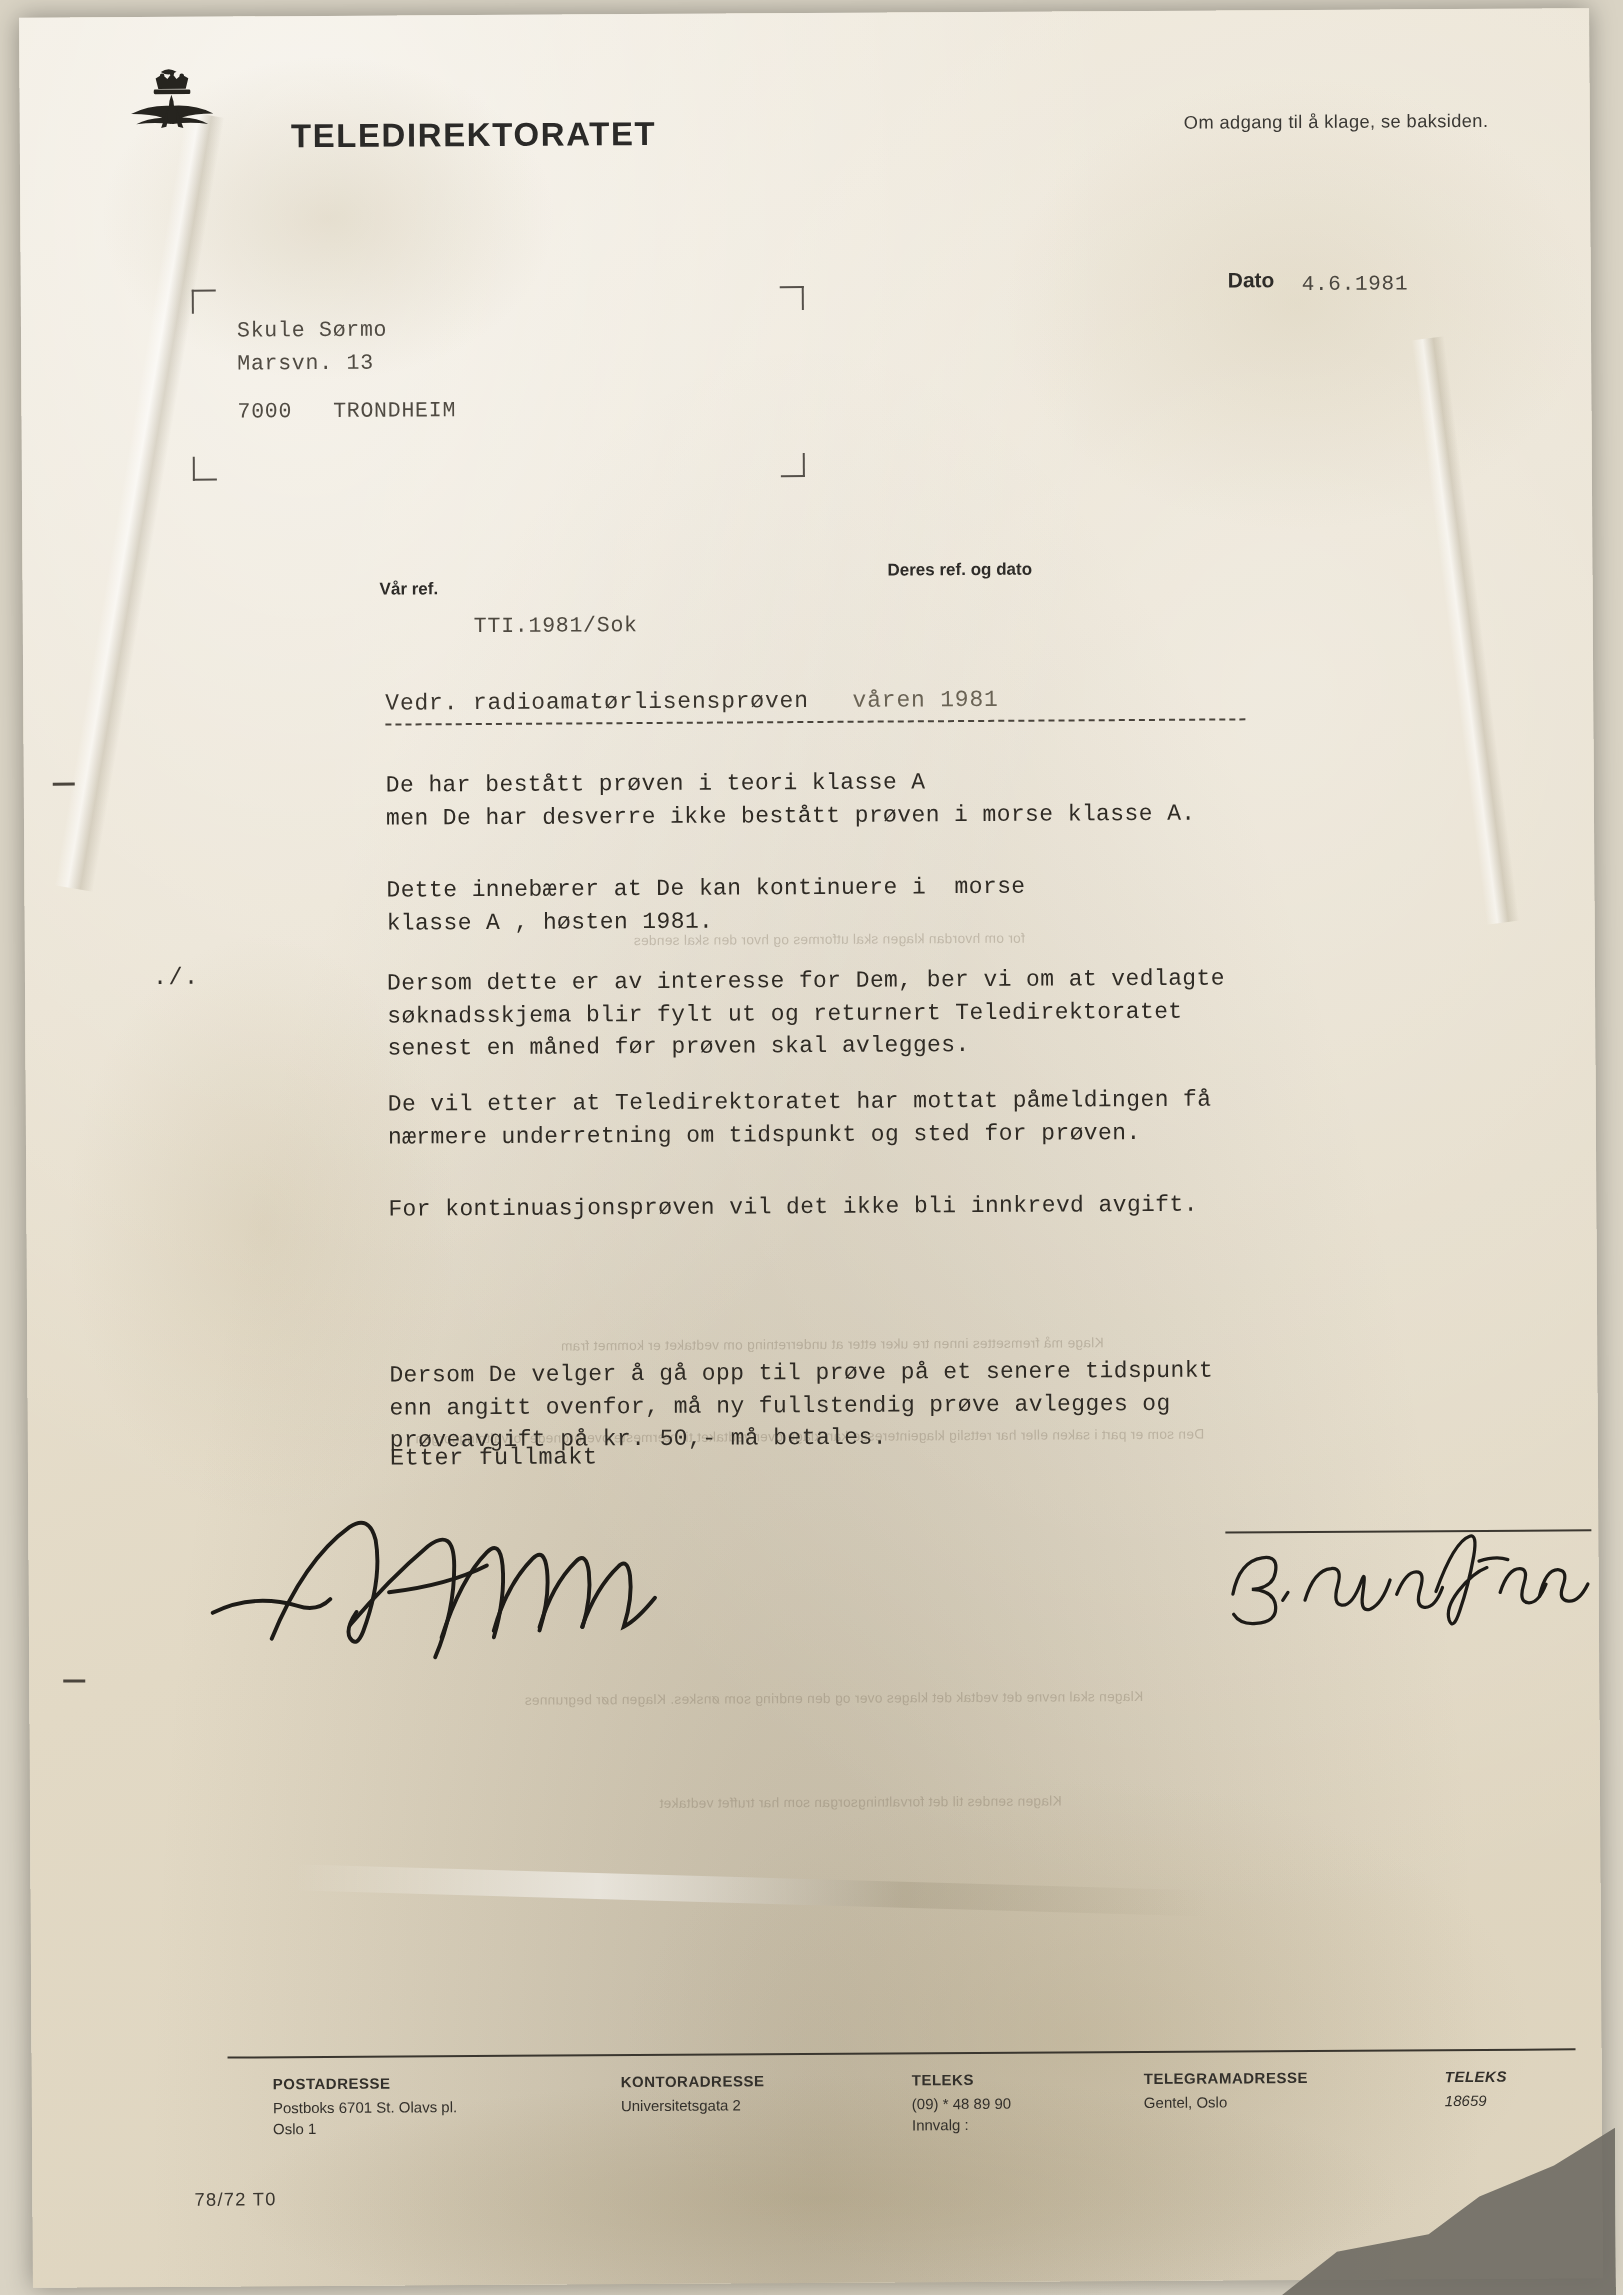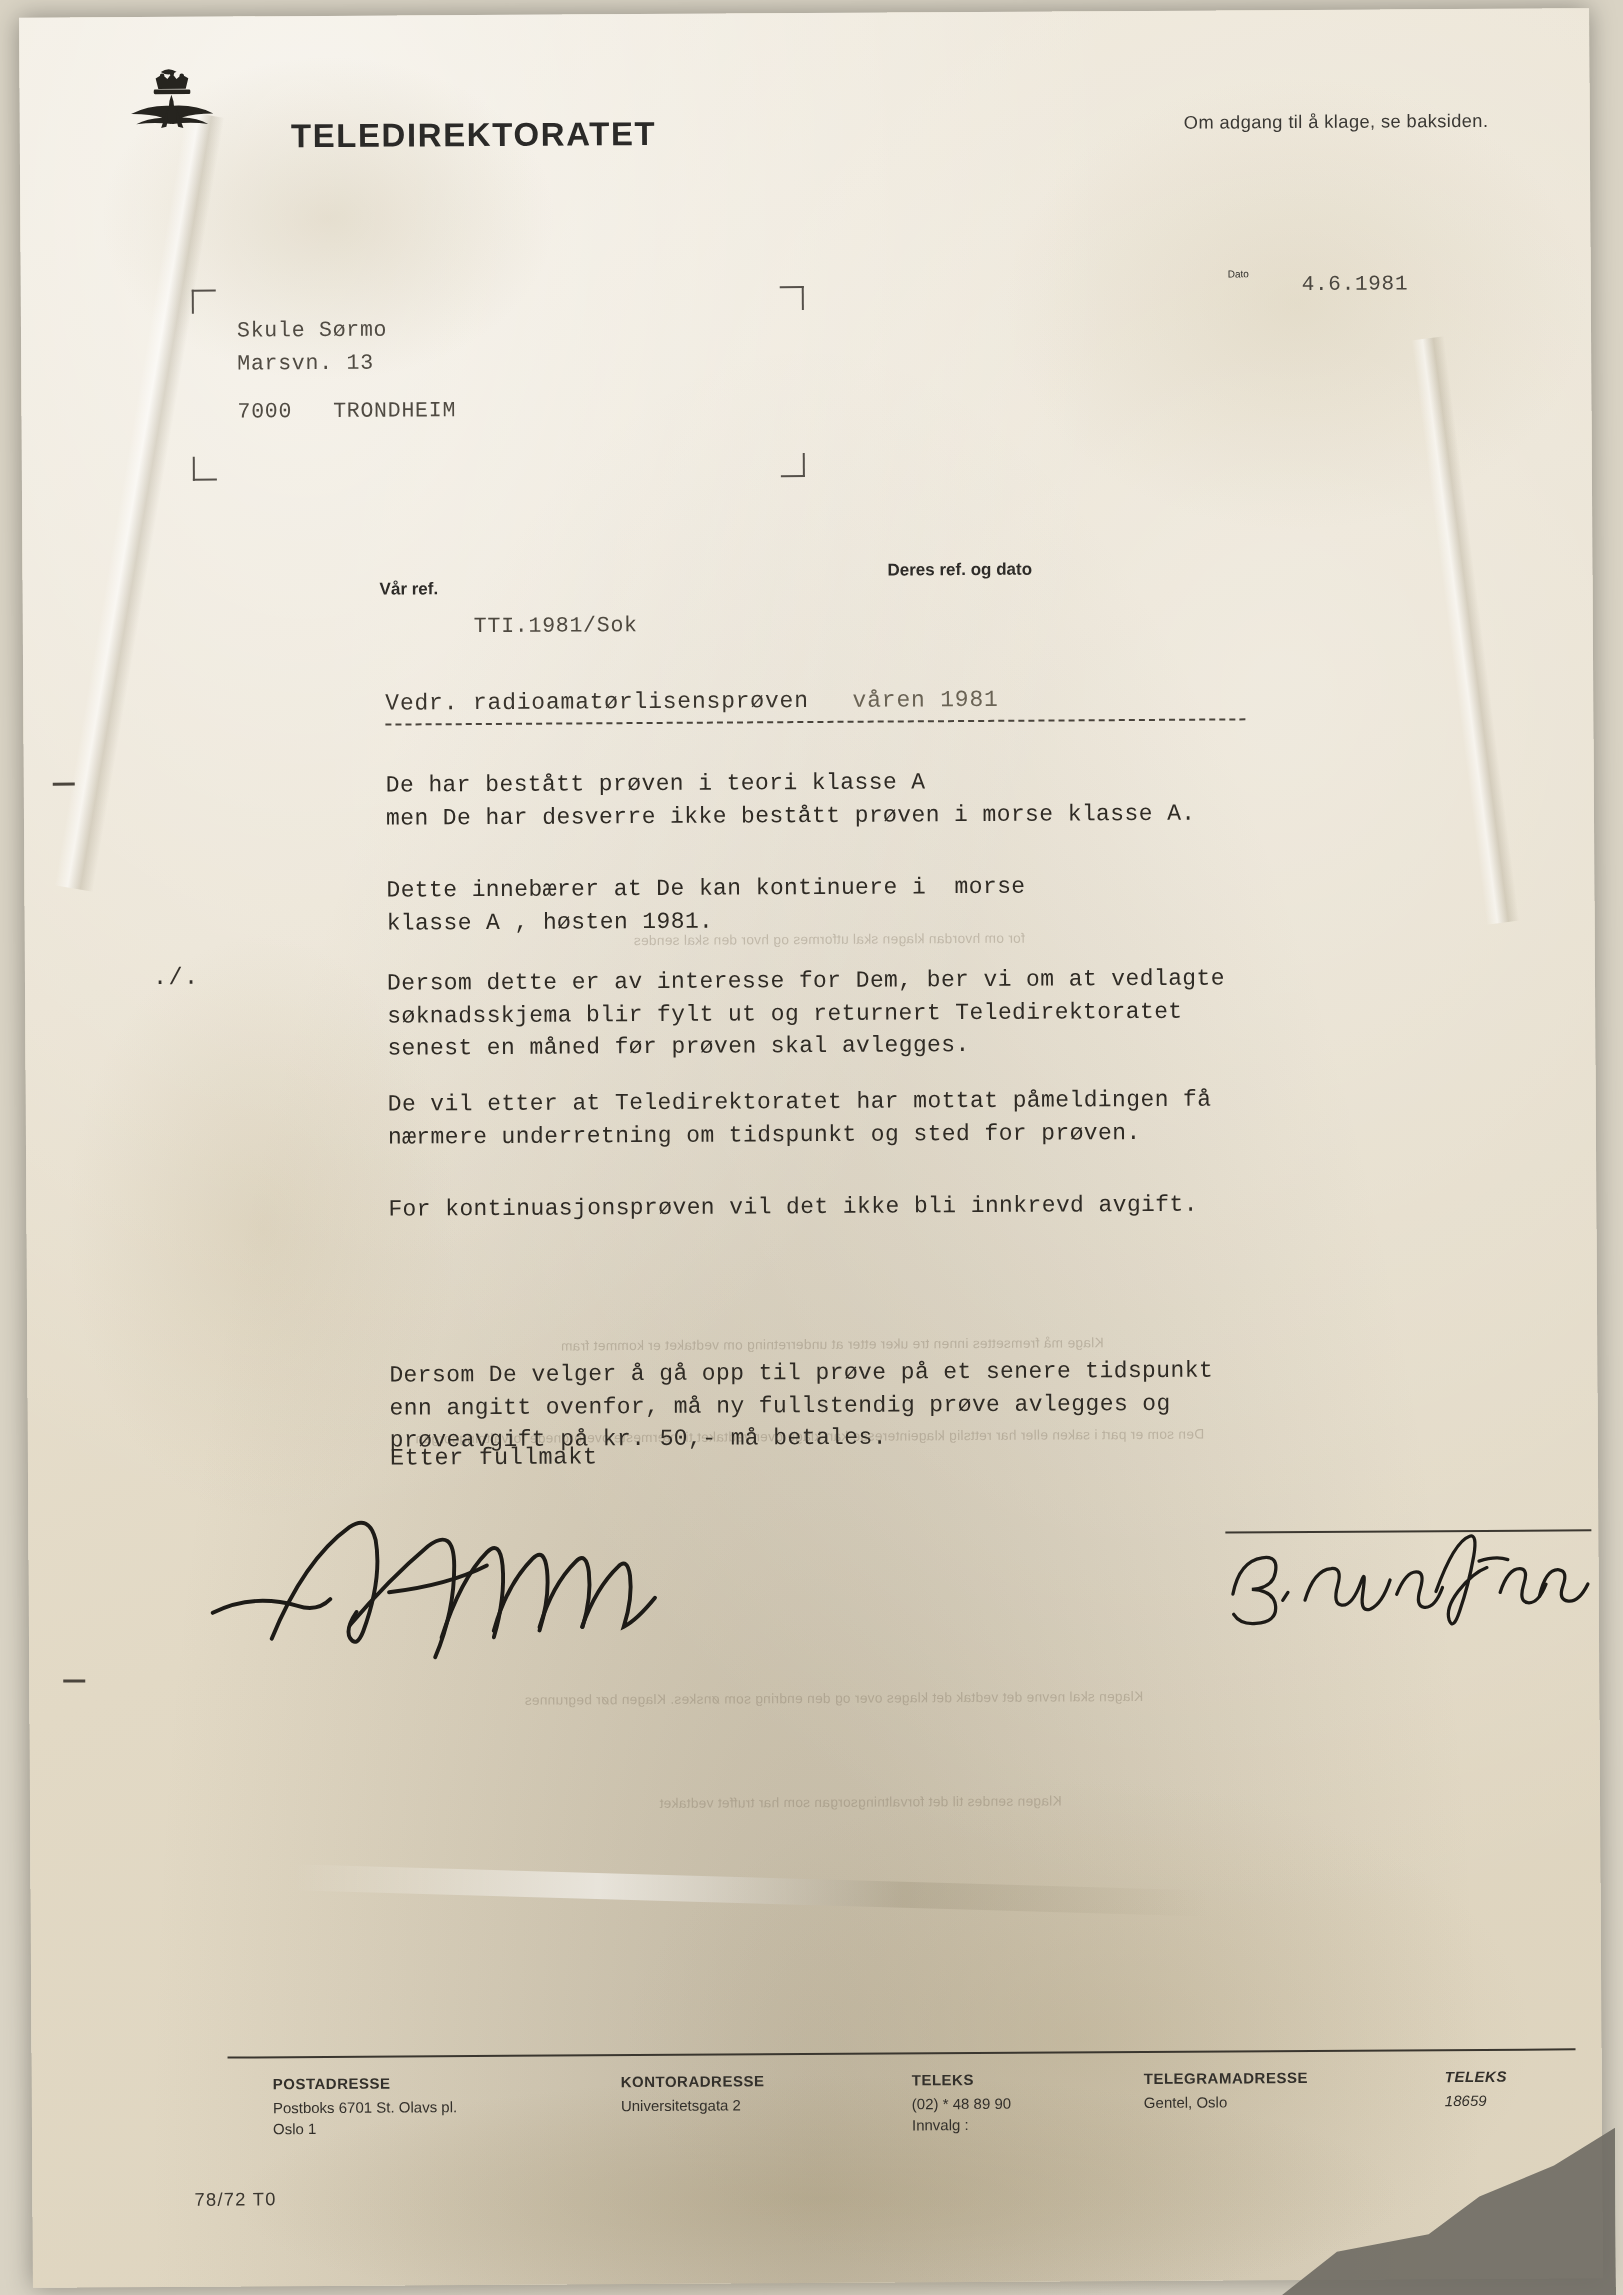--- a/index.html
+++ b/index.html
@@ -77,22 +77,22 @@
     font-size: 18.3px;
     color: #3a3834;
     letter-spacing: 0.4px;
   }
 
   
   .date-label {
     position: absolute;
     left: 1207px;
     top: 258px;
-    font-size: 10px;
-    font-weight: normal;
+    font-size: 21px;
+    font-weight: bold;
     color: #2e2c29;
     text-align: center;
   }
   .date-value {
     position: absolute;
     left: 1281px;
     top: 263px;
     font-family: Liberation Mono, monospace;
     font-size: 21px;
     color: #4a463f;
@@ -432,21 +432,21 @@
       <span class="ftitle">POSTADRESSE</span>
       <span class="fline">Postboks 6701 St. Olavs pl.</span>
       <span class="fline">Oslo 1</span>
     </div>
     <div class="footer-col fc2">
       <span class="ftitle">KONTORADRESSE</span>
       <span class="fline">Universitetsgata 2</span>
     </div>
     <div class="footer-col fc3">
       <span class="ftitle">TELEKS</span>
-      <span class="fline">(02) * 48 89 90</span>
+      <span class="fline">(09) * 48 89 90</span>
       <span class="fline">Innvalg :</span>
     </div>
     <div class="footer-col fc4">
       <span class="ftitle">TELEGRAMADRESSE</span>
       <span class="fline">Gentel, Oslo</span>
     </div>
     <div class="footer-col fc5">
       <span class="ftitle">TELEKS</span>
       <span class="fline">18659</span>
     </div>

